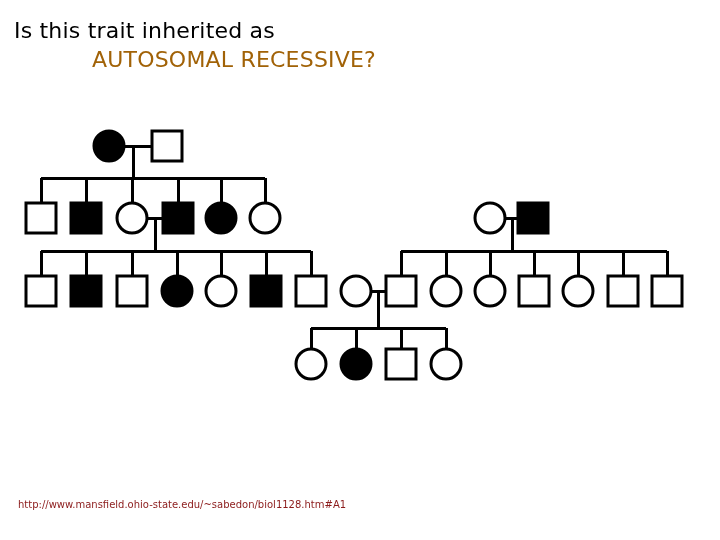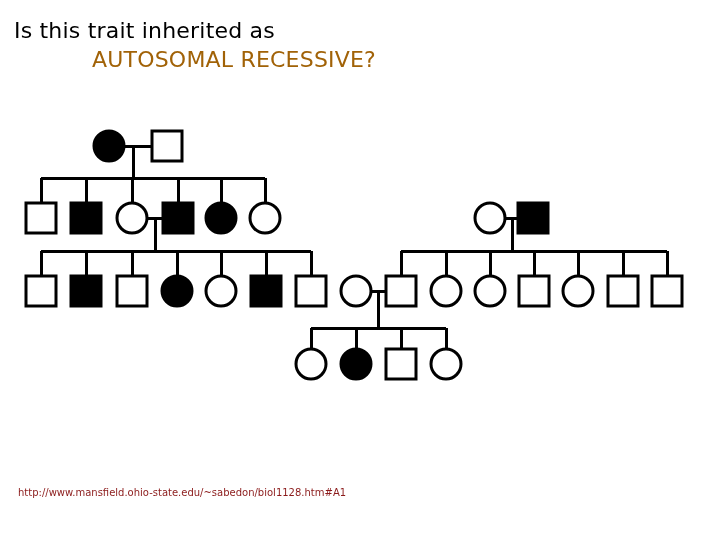--- a/index.html
+++ b/index.html
@@ -40,21 +40,21 @@
     letter-spacing: 0.2px;
   }
   .pedigree-svg {
     position: absolute;
     left: 0;
     top: 0;
   }
   .source-url {
     position: absolute;
     left: 18px;
-    top: 487px;
+    top: 499px;
     font-size: 10px;
     font-family: "DejaVu Sans", sans-serif;
     color: #8b1a1a;
     white-space: nowrap;
   }
 </style>
 </head>
 <body>
 
 <div id="page">

